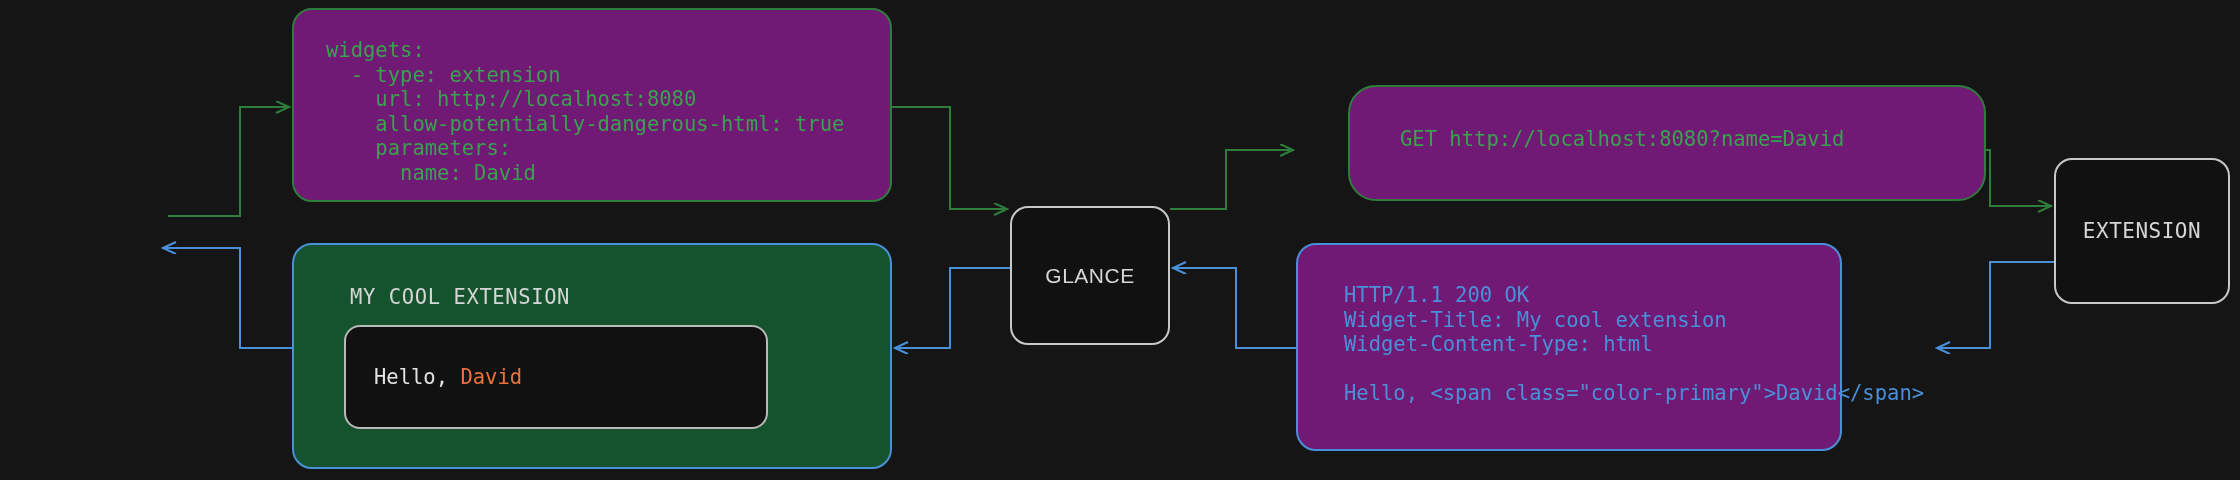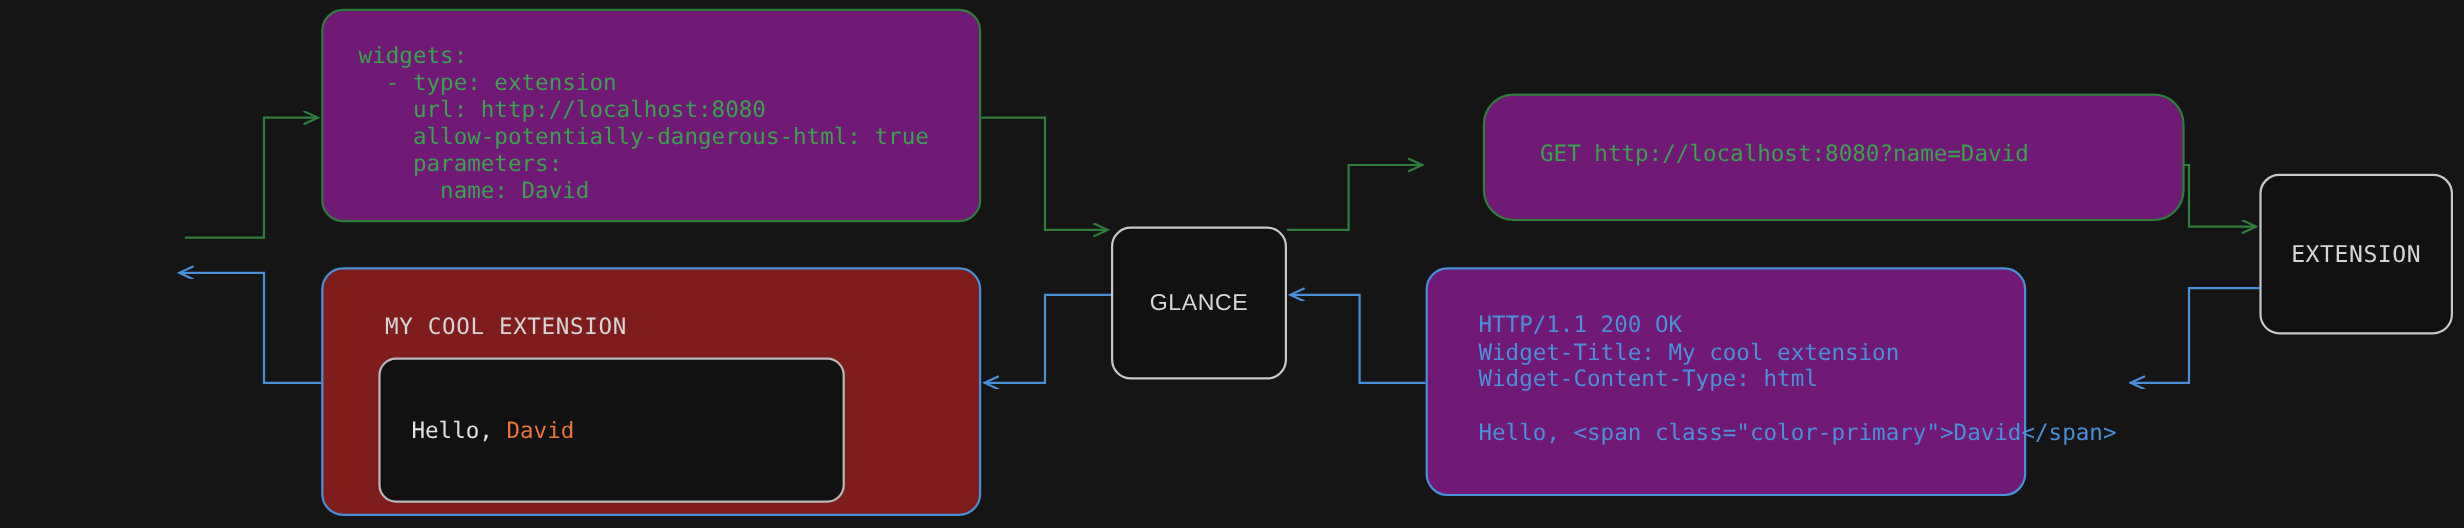--- a/index.html
+++ b/index.html
@@ -62,32 +62,32 @@
   #panel-response { left: 1296px; top: 243px; width: 546px; height: 208px; }
   #panel-response pre { padding: 38px 0 0 46px; }
 
   
   #panel-widget {
     position: absolute;
     left: 292px; top: 243px; width: 600px; height: 226px;
     box-sizing: border-box;
     border: 2px solid #4a90d9;
     border-radius: 20px;
-    background: #7f1d1d;
+    background: #14532d;
   }
   #widget-title {
     position: absolute; left: 56px; top: 40px;
     color: #d6d6d6;
     font-family: "DejaVu Sans Mono", monospace;
     font-size: 20.5px;
     letter-spacing: 0.6px;
   }
   #widget-card {
     position: absolute; left: 50px; top: 80px;
-    width: 424px; height: 132px;
+    width: 424px; height: 104px;
     box-sizing: border-box;
     border: 2px solid #b9b9b9;
     border-radius: 16px;
     background: #111111;
     display: flex; align-items: center;
   }
   #widget-body {
     padding-left: 28px;
     font-family: "DejaVu Sans Mono", monospace;
     font-size: 20.5px;

